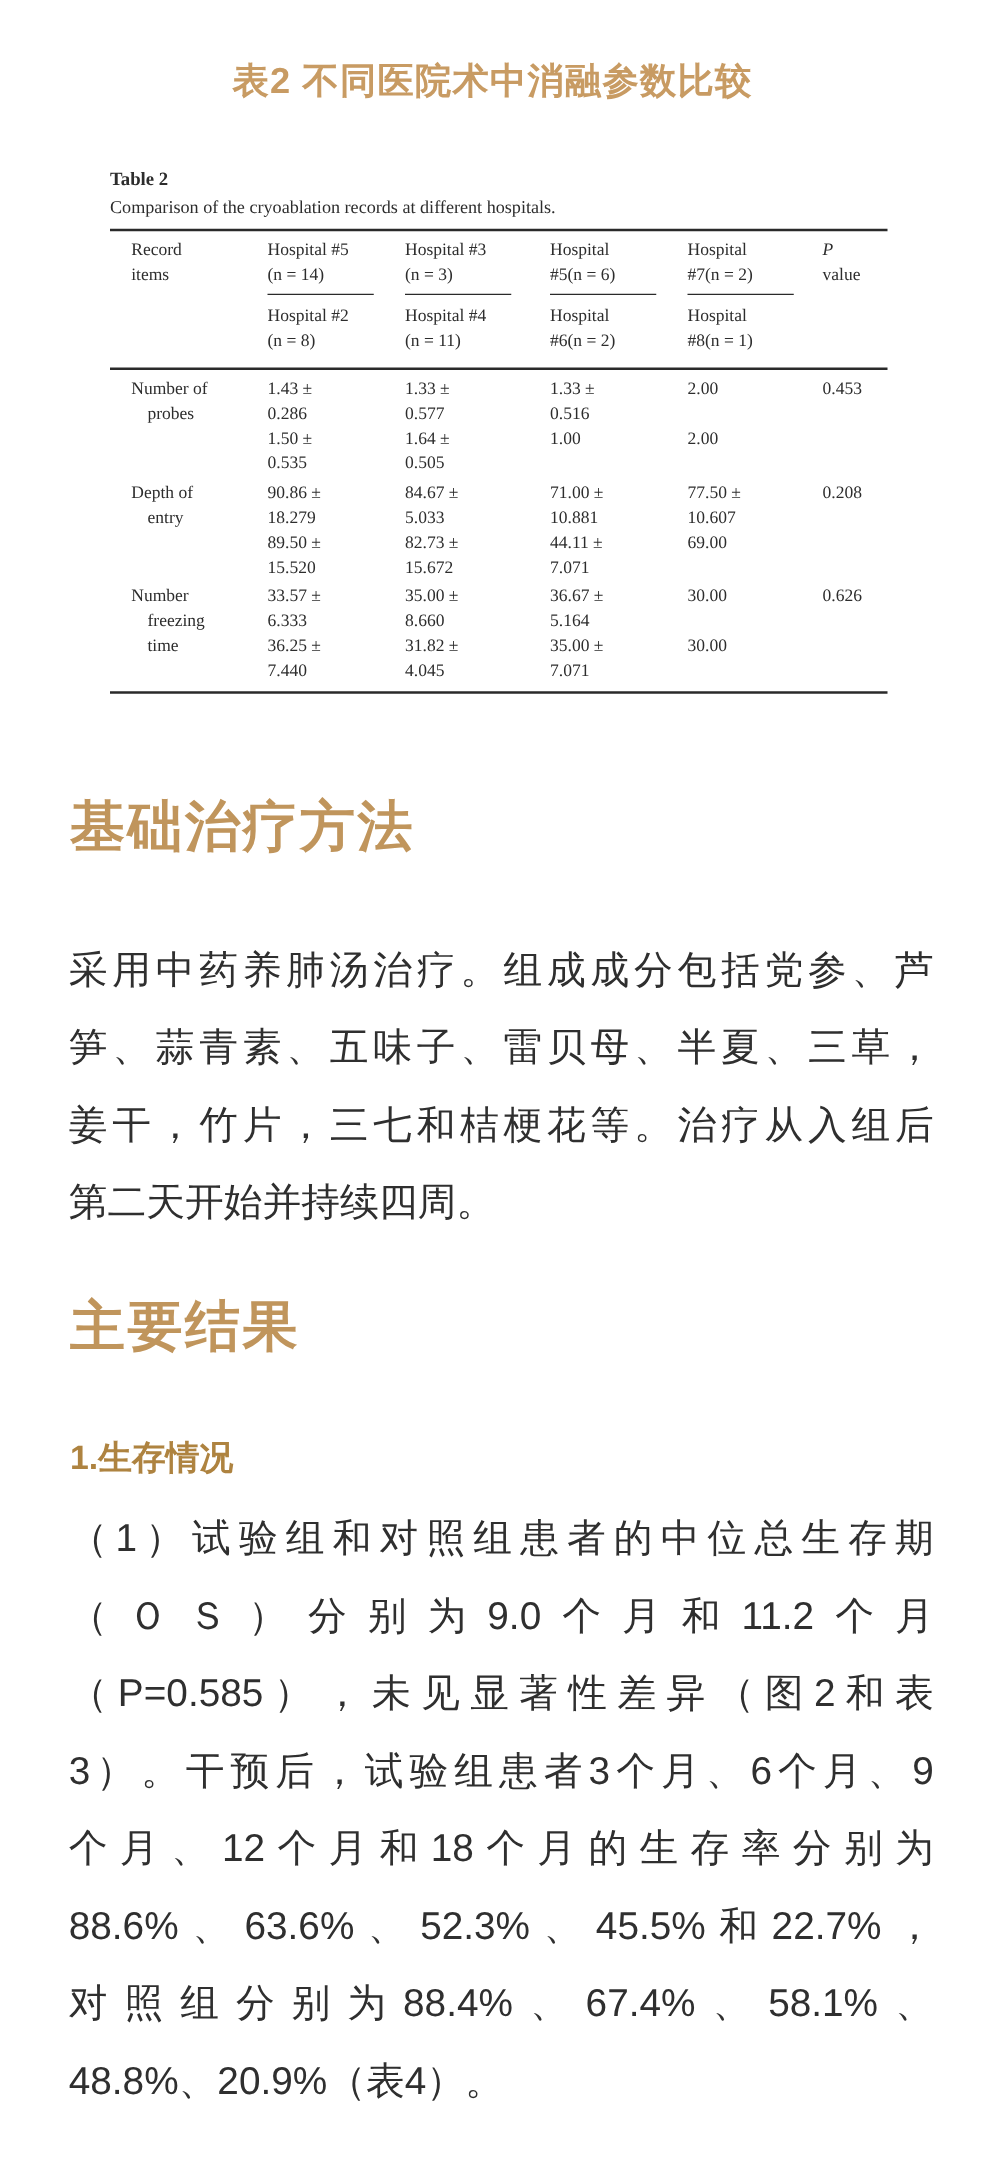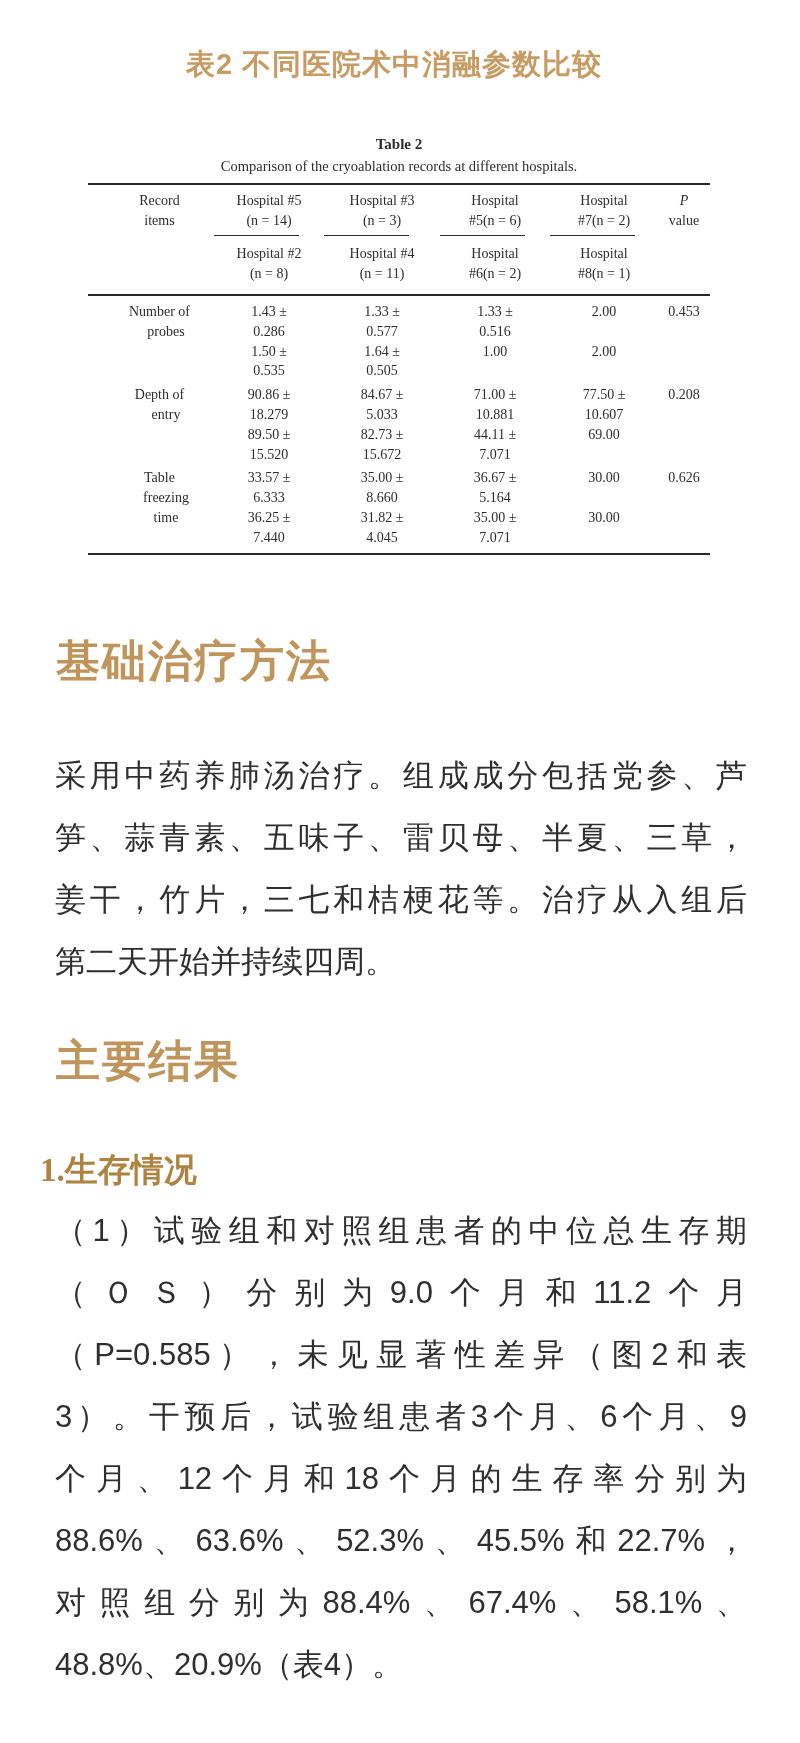--- a/index.html
+++ b/index.html
@@ -9,21 +9,21 @@
   .page-title {
     position:absolute; top:45px; left:0; width:788px;
     text-align:center; font-size:29px; font-weight:700;
     color:#c89b63; letter-spacing:1px;
     font-family:"Liberation Sans", sans-serif;
   }
 
   
   .tablewrap {
     position:absolute; left:88px; top:135px; width:622px;
-    color:#2d2d2d; font-family:"Liberation Serif","DejaVu Serif", serif;text-align:center;
+    color:#2d2d2d; font-family:"Liberation Serif","DejaVu Serif", serif;
   }
   .tbl-label { font-size:15px; font-weight:700; line-height:19px; }
   .tbl-caption { font-size:14.5px; line-height:19px; margin-top:3px; }
   .rule-top { border-top:2.5px solid #2a2a2a; margin-top:7px; }
   .midrule  { border-top:2.5px solid #2a2a2a; margin-top:6px; }
   .botrule  { border-top:2.5px solid #2a2a2a; margin-top:5px; }
 
   .tgrid { display:grid; grid-template-columns:126px 110px 116px 110px 108px 52px; }
   .tgrid .cell { font-size:14px; }
   .tgrid .ln { line-height:20px; min-height:20px; }
@@ -44,23 +44,23 @@
     font-size:44px; font-weight:700; letter-spacing:2px;
     color:#c0955c;
     font-family:"Liberation Serif","DejaVu Serif", serif;
     line-height:52px;
   }
   #h-basic { top:636px; }
   #h-main  { top:1036px; }
 
   
   .h2 {
-    position:absolute; left:40px; top:1148px;
-    font-size:33px; font-weight:700; color:#ae8340;
-    font-family:Liberation Serif, serif;
+    position:absolute; left:56px; top:1148px;
+    font-size:27px; font-weight:700; color:#ae8340;
+    font-family:Liberation Sans, sans-serif;
   }
 
   
   .para {
     position:absolute; left:55px; width:692px;
     font-size:31px; color:#2f2f2f;
     font-family:"Liberation Sans", sans-serif;
   }
   #para-basic   { top:745px; }
   #para-results { top:1200px; }
@@ -200,21 +200,21 @@
       <div class="ln">69.00</div>
       <div class="ln"></div>
     </div>
     <div class="cell">
       <div class="ln">0.208</div>
     </div>
   </div>
 
   <div class="tgrid bgrid">
     <div class="cell cell-item">
-      <div class="ln">Table</div>
+      <div class="ln">Number</div>
       <div class="ln">freezing</div>
       <div class="ln">time</div>
     </div>
     <div class="cell">
       <div class="ln">33.57 ±</div>
       <div class="ln">6.333</div>
       <div class="ln">36.25 ±</div>
       <div class="ln">7.440</div>
     </div>
     <div class="cell">

